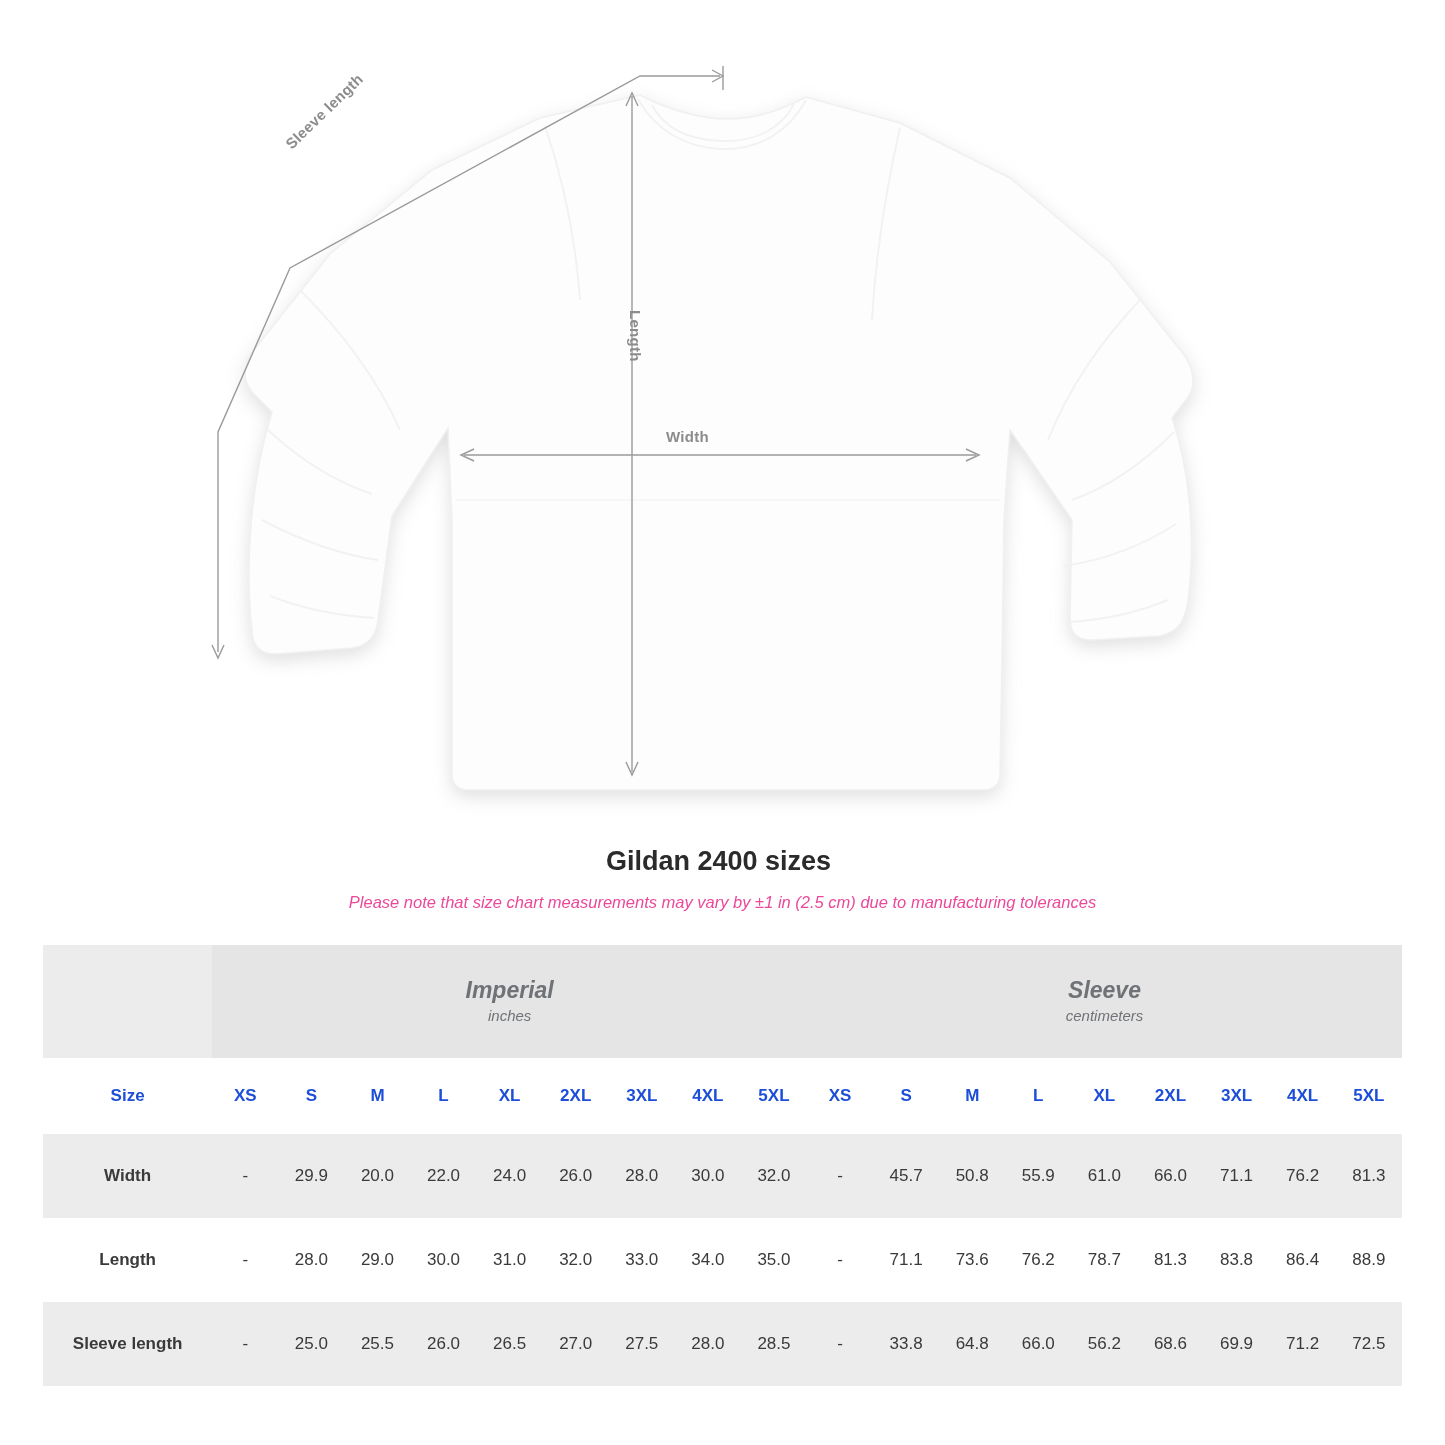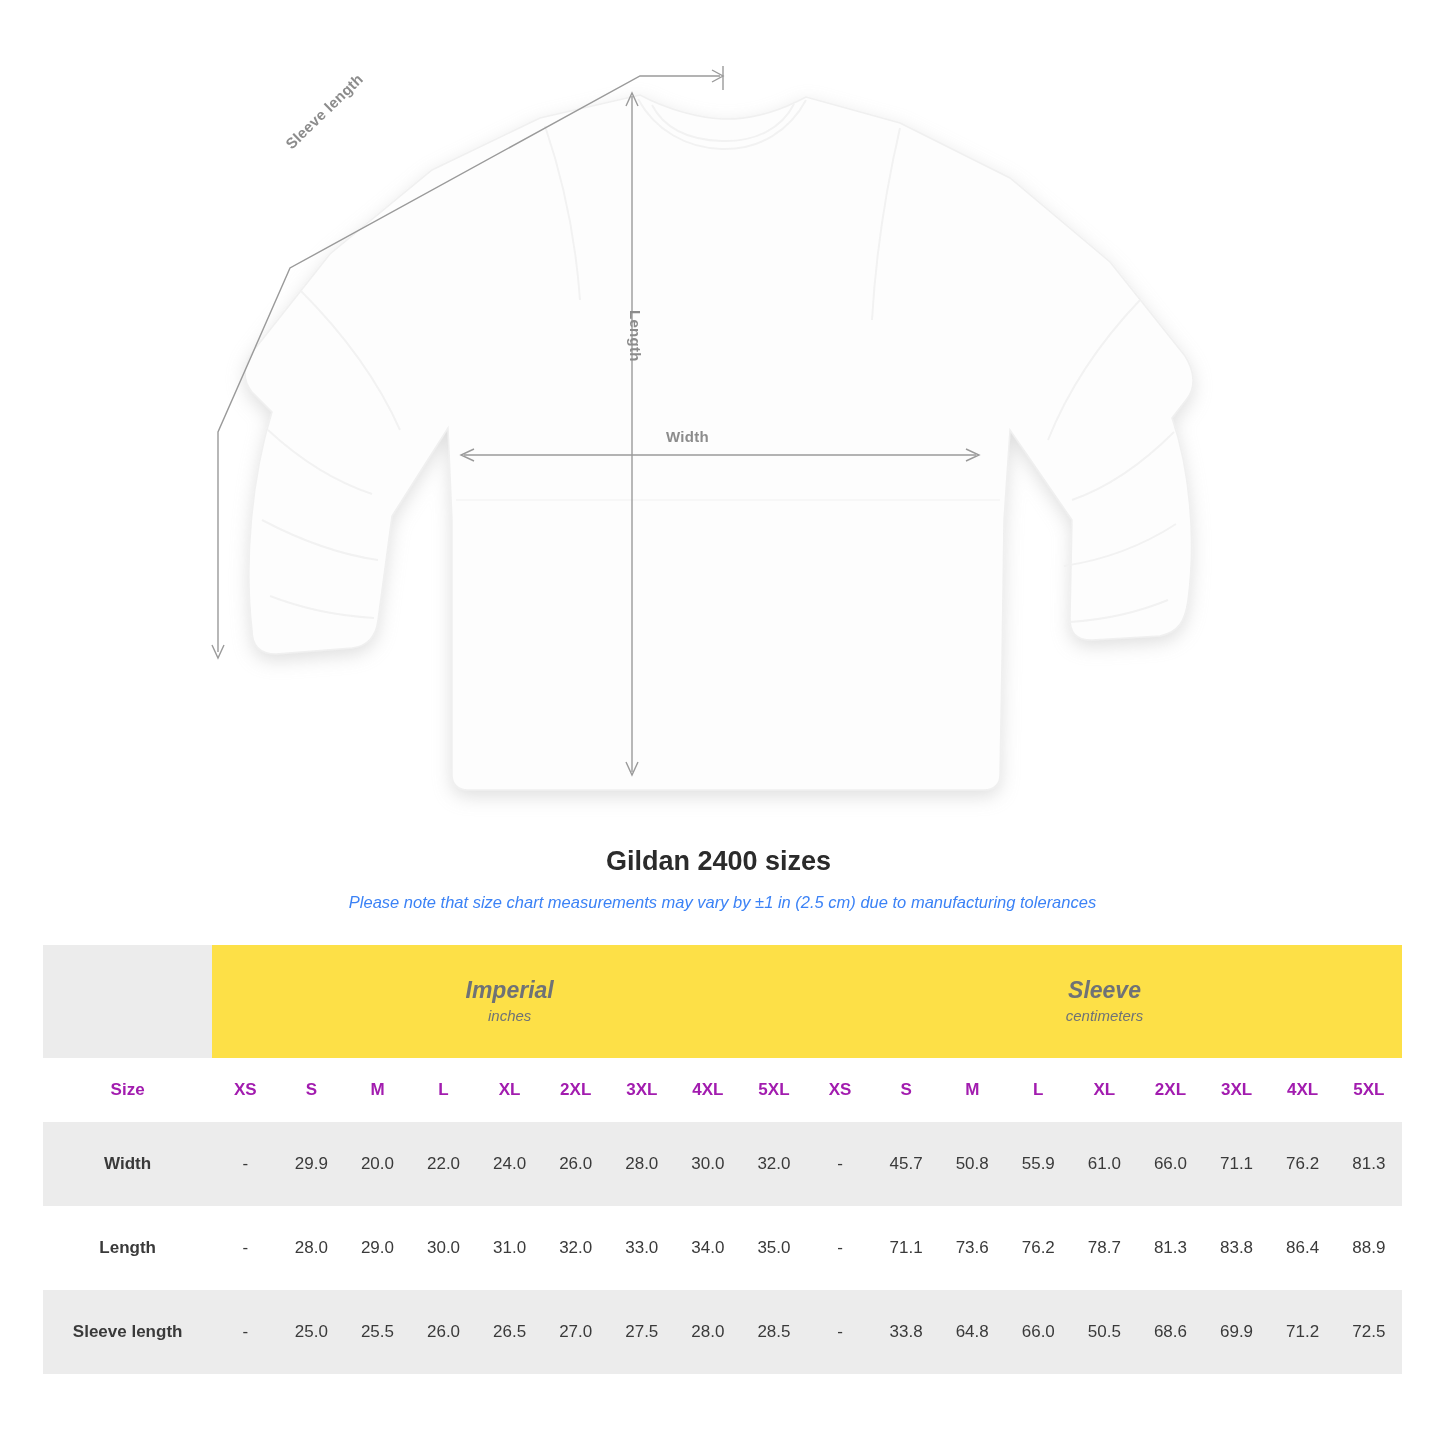--- a/index.html
+++ b/index.html
@@ -58,63 +58,63 @@
   }
   #chart-title {
     font-size: 27px;
     font-weight: bold;
     color: #2b2b2b;
     margin: 0 8px 14px 0;
   }
   #chart-note {
     font-size: 16.5px;
     font-style: italic;
-    color: #3b82f6;
+    color: #ec4899;
     margin: 16px;
   }
 
   
   #size-table-wrap {
     margin: 33px 43px 0 43px;
   }
   table#size-table {
     border-collapse: collapse;
     width: 1359px;
     table-layout: fixed;
   }
   table#size-table td,
   table#size-table th {
     padding: 0;
     text-align: center;
     vertical-align: middle;
   }
   .unit-head {
     height: 113px;
-    background: #fde047;
+    background: #e5e5e5;
   }
   .unit-head .unit-name {
     font-size: 23px;
     font-style: italic;
     font-weight: bold;
     color: #6f7276;
     line-height: 1.25;
   }
   .unit-head .unit-sub {
     font-size: 15px;
     font-style: italic;
     color: #6f7276;
     line-height: 1.5;
   }
   .corner-cell { background: #ececec; }
 
   tr.header-row td {
-    height: 64px;
+    height: 76px;
     font-size: 17px;
     font-weight: bold;
-    color: #a21caf;
+    color: #1d4ed8;
     background: #ffffff;
     margin-top: 24px;
   }
   tr.header-row td.row-title { font-size: 17px; }
 
   tr.data-row td {
     height: 84px;
     font-size: 17px;
     color: #3a3a3a;
   }
@@ -335,21 +335,21 @@
         <td>26.0</td>
         <td>26.5</td>
         <td>27.0</td>
         <td>27.5</td>
         <td>28.0</td>
         <td>28.5</td>
         <td>-</td>
         <td>33.8</td>
         <td>64.8</td>
         <td>66.0</td>
-        <td>50.5</td>
+        <td>56.2</td>
         <td>68.6</td>
         <td>69.9</td>
         <td>71.2</td>
         <td>72.5</td>
       </tr>
     </tbody>
   </table>
 </div>
 
 </body></html>

